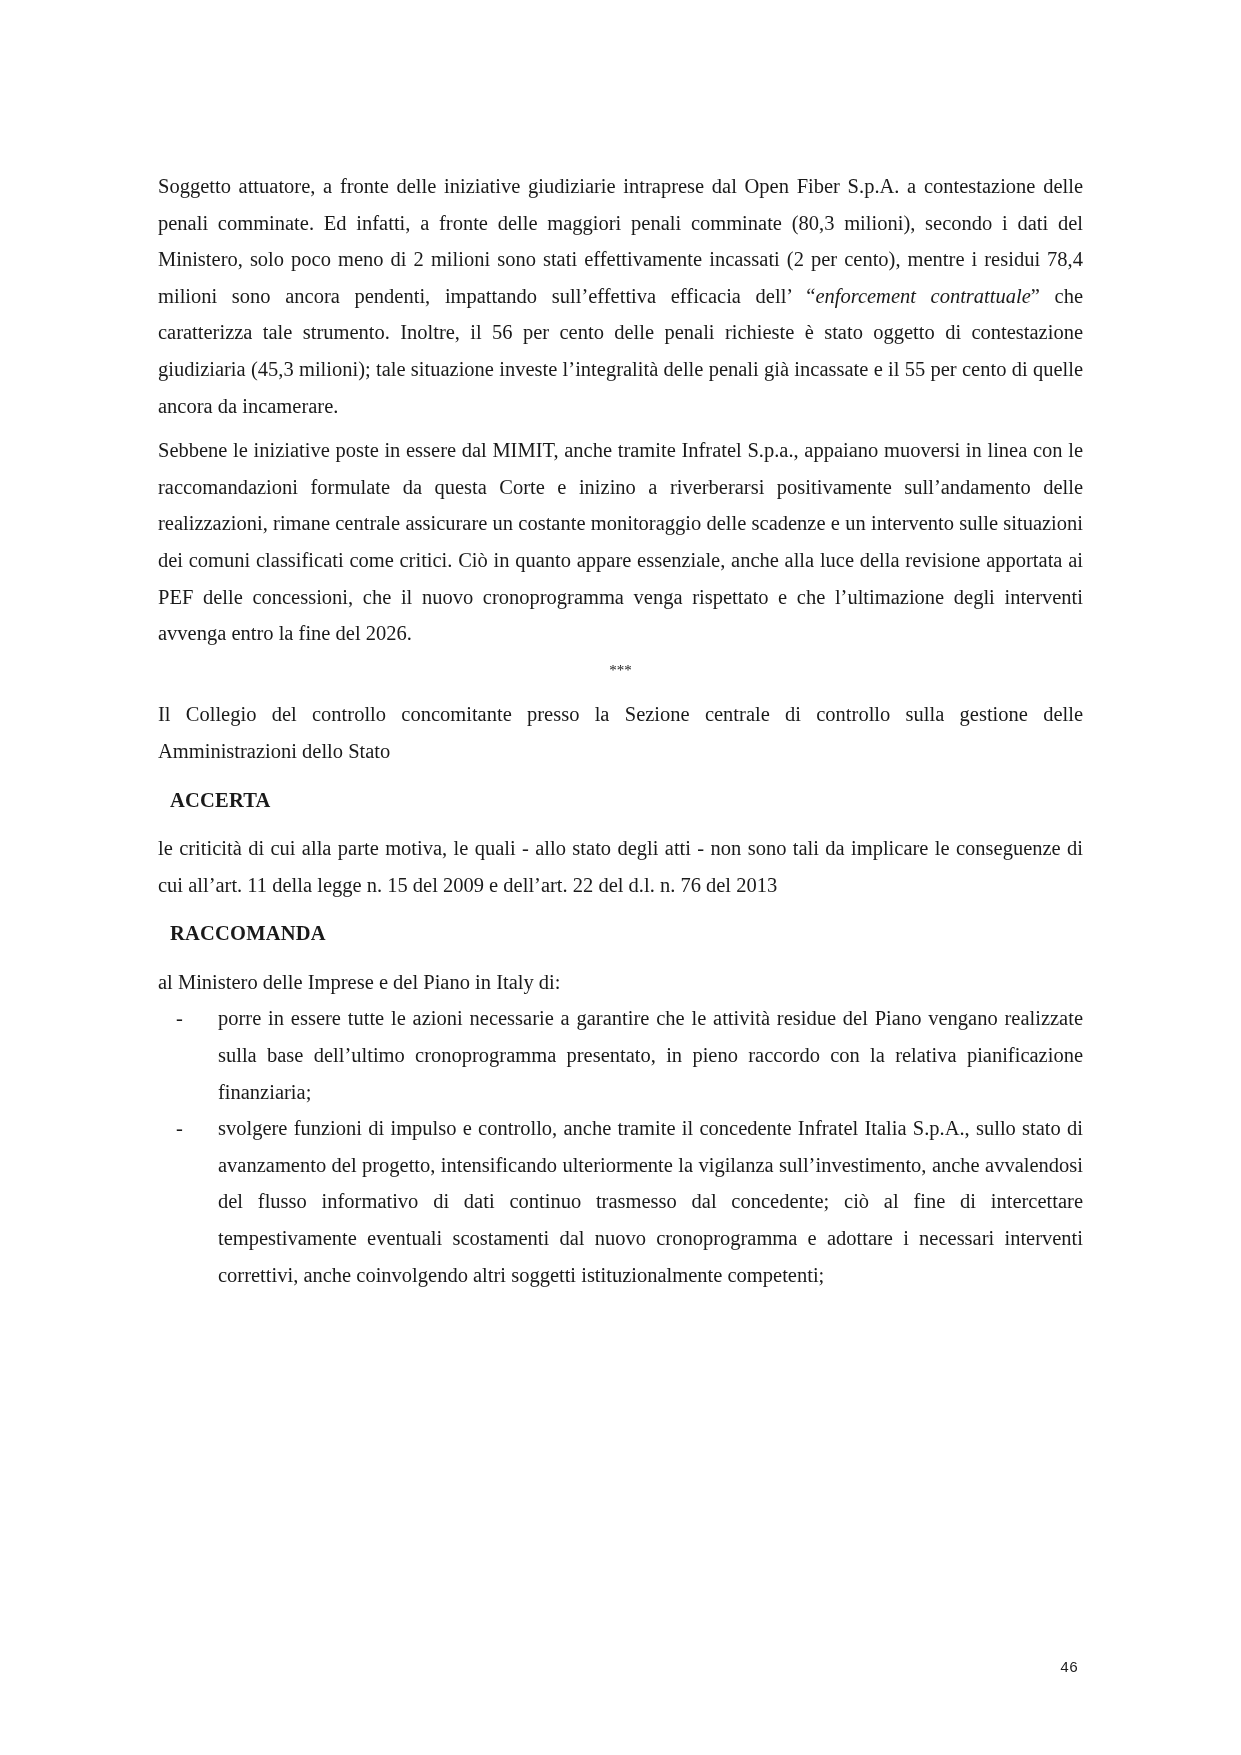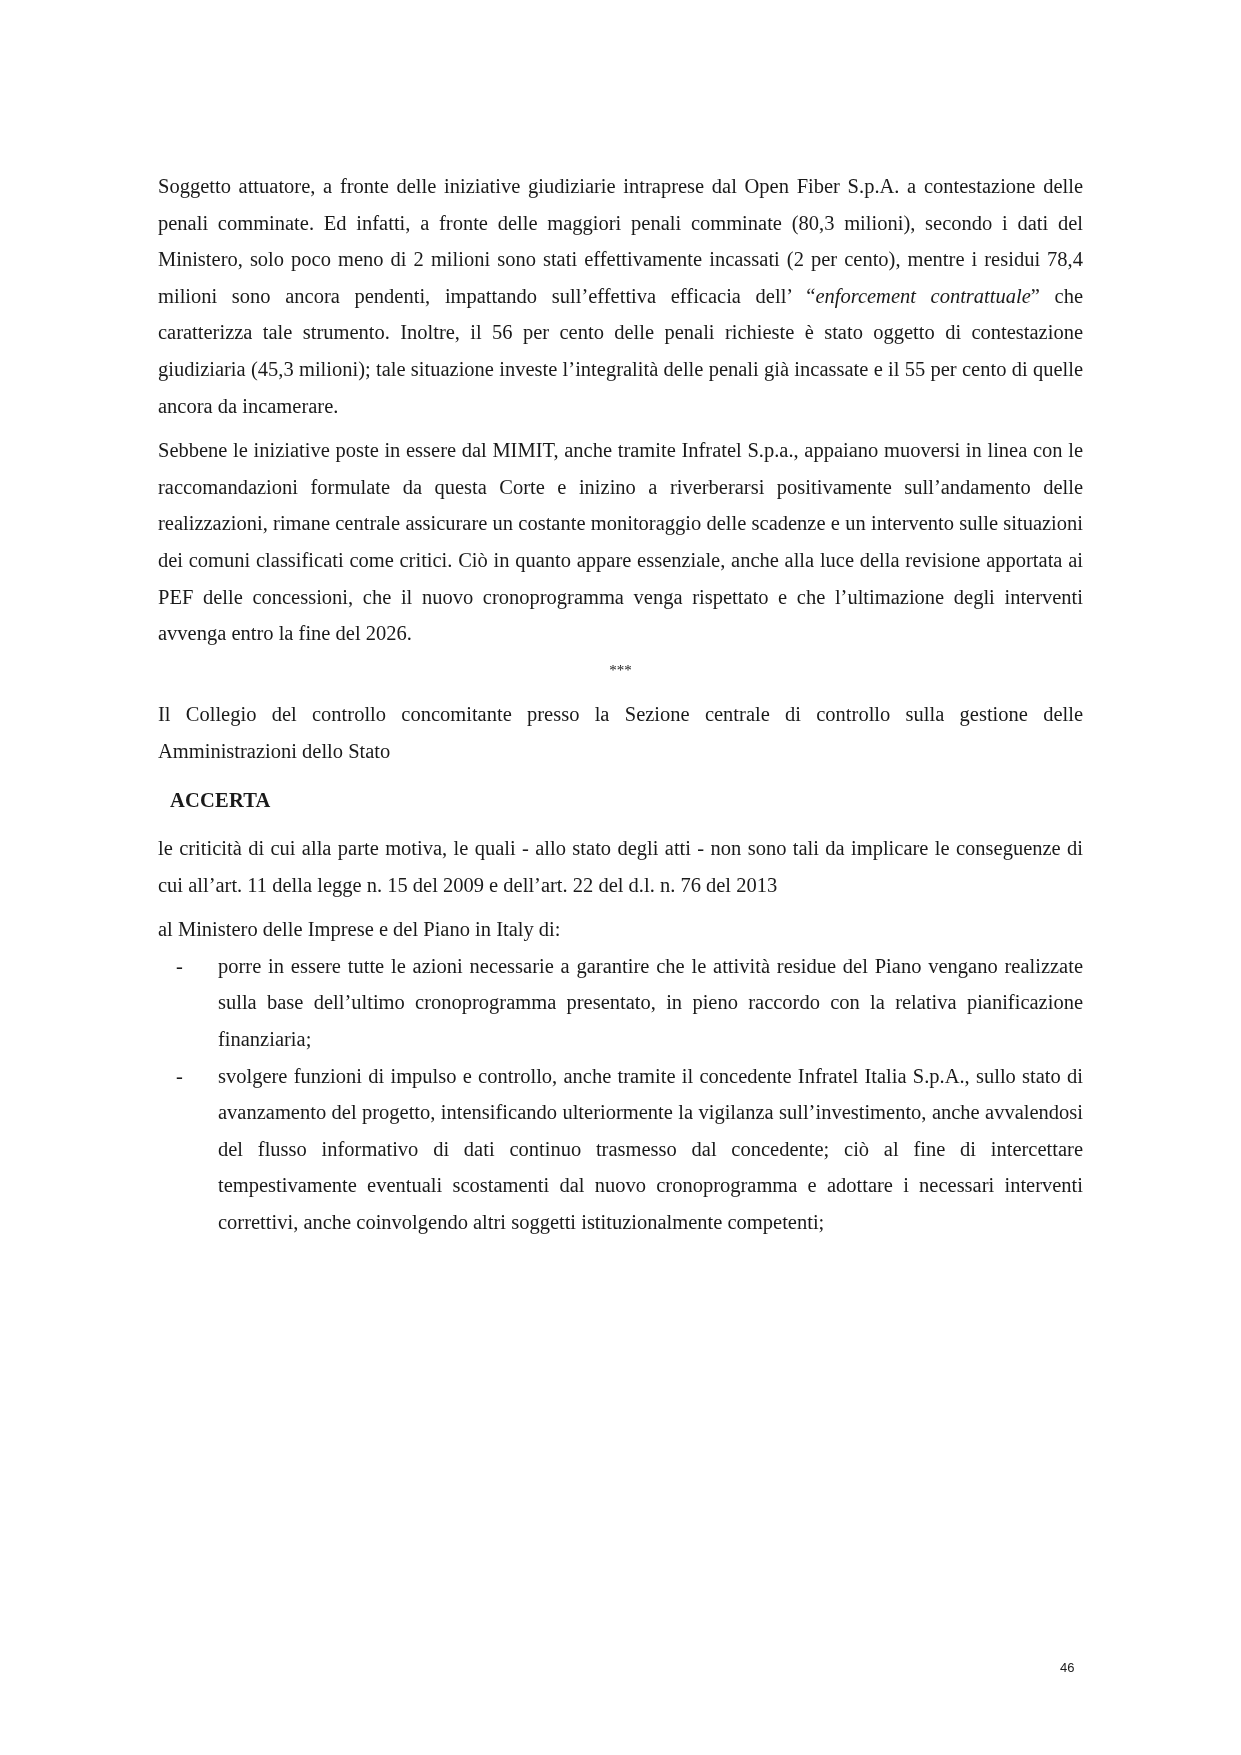--- a/index.html
+++ b/index.html
@@ -44,41 +44,42 @@
   .dash {
     position: absolute;
     left: 18px;
     top: 0;
   }
   em { font-style: italic; }
   .page-number {
     position: absolute;
     left: 1060px;
     top: 1660px;
-    font-size: 13px;
-    font-family: Liberation Sans, sans-serif;
+    font-size: 15px;
+    font-family: Liberation Mono, monospace;
     color: #1a1a1a;
   }
 </style>
 </head>
 <body>
 
 <div class="page">
   <p class="p last-left"><span>Soggetto attuatore, a fronte delle iniziative giudiziarie intraprese dal Open Fiber S.p.A. a contestazione delle penali comminate. Ed infatti, a fronte delle maggiori penali comminate (80,3 milioni), secondo i dati del Ministero, solo poco meno di 2 milioni sono stati effettivamente incassati (2 per cento), mentre i residui 78,4 milioni sono ancora pendenti, impattando sull’effettiva efficacia dell’ “</span><em>enforcement contrattuale</em><span>” che caratterizza tale strumento. Inoltre, il 56 per cento delle penali richieste è stato oggetto di contestazione giudiziaria (45,3 milioni); tale situazione investe l’integralità delle penali già incassate e il 55 per cento di quelle ancora da incamerare.</span></p>
 
   <p class="p last-left">Sebbene le iniziative poste in essere dal MIMIT, anche tramite Infratel S.p.a., appaiano muoversi in linea con le raccomandazioni formulate da questa Corte e inizino a riverberarsi positivamente sull’andamento delle realizzazioni, rimane centrale assicurare un costante monitoraggio delle scadenze e un intervento sulle situazioni dei comuni classificati come critici. Ciò in quanto appare essenziale, anche alla luce della revisione apportata ai PEF delle concessioni, che il nuovo cronoprogramma venga rispettato e che l’ultimazione degli interventi avvenga entro la fine del 2026.</p>
 
   <p class="center stars" style="line-height:36.6px;">***</p>
 
   <p class="p last-left">Il Collegio del controllo concomitante presso la Sezione centrale di controllo sulla gestione delle Amministrazioni dello Stato</p>
 
   <p class="heading">ACCERTA</p>
 
   <p class="p last-left">le criticità di cui alla parte motiva, le quali - allo stato degli atti - non sono tali da implicare le conseguenze di cui all’art. 11 della legge n. 15 del 2009 e dell’art. 22 del d.l. n. 76 del 2013</p>
 
+  <p class="heading">RACCOMANDA</p>
 
   <p class="p last-left">al Ministero delle Imprese e del Piano in Italy di:</p>
 
   <ul class="list">
     <li class="list-item last-left" style="text-align-last:left;">
       <span class="dash">-</span>
       <span>porre in essere tutte le azioni necessarie a garantire che le attività residue del Piano vengano realizzate sulla base dell’ultimo cronoprogramma presentato, in pieno raccordo con la relativa pianificazione finanziaria;</span>
     </li>
     <li class="list-item" style="text-align-last:left;">
       <span class="dash">-</span>

